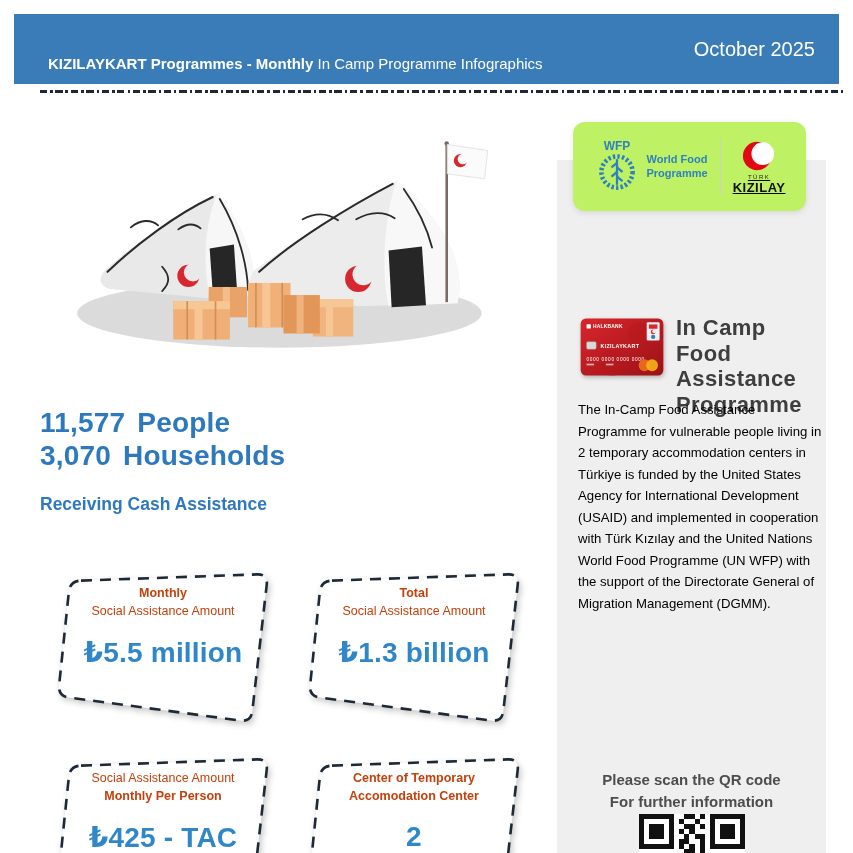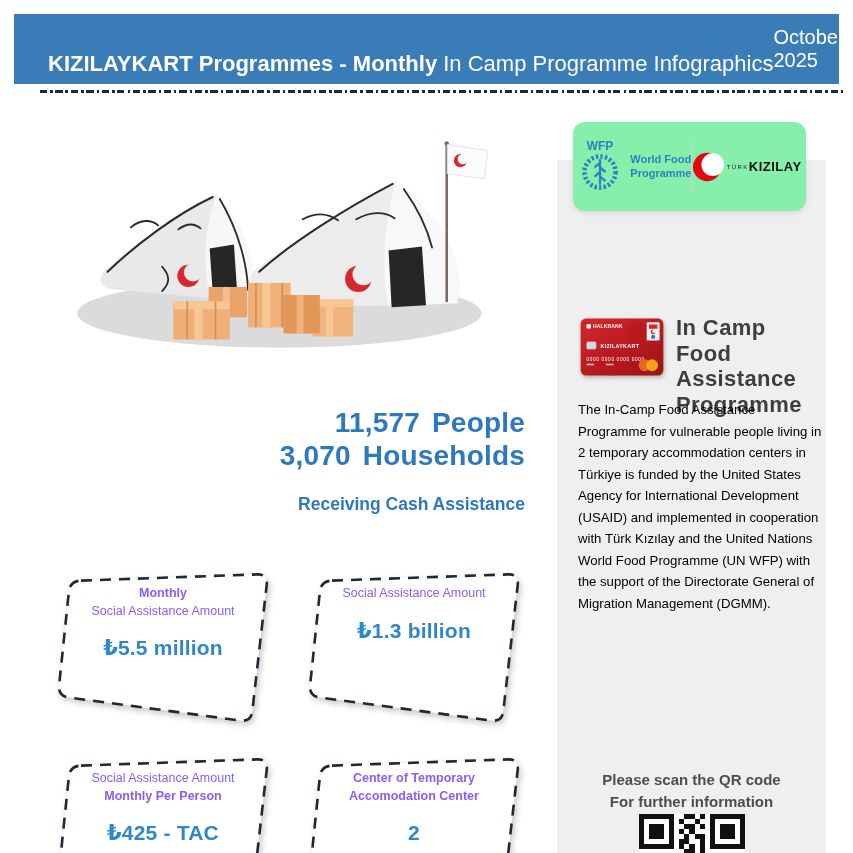--- a/index.html
+++ b/index.html
@@ -6,58 +6,58 @@
   .page{
     position:relative;width:853px;height:853px;overflow:hidden;background:#ffffff;
     font-family:"Liberation Sans","DejaVu Sans",sans-serif;
   }
   
   .header{
     position:absolute;left:14px;top:14px;width:825px;height:70px;
     background:#3A7CB8;color:#ffffff;display:flex;align-items:center;
     padding:0 24px 0 34px;box-sizing:border-box;
   }
-  .header .title{font-size:22px;flex:1;white-space:nowrap;margin-top:29px;}
+  .header .title{font-size:15px;flex:1;white-space:nowrap;margin-top:29px;}
   .header .title b{font-weight:bold;}
   .header .date{font-size:20px;}
   .divider{
     position:absolute;left:40px;top:90px;width:806px;height:3px;
     background:repeating-linear-gradient(90deg,#1D2936 0 7px,transparent 7px 10px,#1D2936 10px 12.5px,transparent 12.5px 15.5px);
   }
   
   .illo{position:absolute;left:55px;top:118px;width:465px;height:248px;}
   
-  .stats{position:absolute;left:40px;top:406px;width:485px;text-align:right;color:#2E78BE;}
+  .stats{position:absolute;left:40px;top:406px;width:485px;text-align:left;color:#2E78BE;}
   .stats .row{font-size:28px;font-weight:bold;line-height:33px;letter-spacing:0.2px;}
   .stats .row .val{margin-right:12px;}
   .stats .caption{margin-top:22px;font-size:17.5px;font-weight:bold;}
   
   .coupon{position:absolute;width:222px;height:160px;}
   .coupon svg.border{position:absolute;inset:0;width:100%;height:100%;filter:drop-shadow(2px 3px 3px rgba(0,0,0,0.22));}
   .coupon .content{position:absolute;inset:0;text-align:center;padding-top:17px;box-sizing:border-box;}
-  .coupon .l1,.coupon .l2{font-size:12.5px;line-height:1.4;color:#8b5cf6;}
+  .coupon .l1,.coupon .l2{font-size:12.5px;line-height:1.4;color:#c2410c;}
   .coupon.bold-1 .l1{font-weight:bold;}
   .coupon.bold-2 .l2{font-weight:bold;}
   .coupon.bold-12 .l1,.coupon.bold-12 .l2{font-weight:bold;}
-  .coupon .value{margin-top:16px;font-size:21px;font-weight:bold;color:#2F87C9;letter-spacing:0.2px;}
+  .coupon .value{margin-top:16px;font-size:28px;font-weight:bold;color:#2F87C9;letter-spacing:0.2px;}
   #coupon-1{left:52px;top:568px;}
   #coupon-2{left:303px;top:568px;}
   #coupon-3{left:52px;top:753px;}
   #coupon-4{left:303px;top:753px;}
   
   .panel{position:absolute;left:557px;top:160px;width:269px;height:693px;background:#EFEFEF;}
   .logo-box{
-    position:absolute;left:573px;top:122px;width:233px;height:89px;background:#86efac;
+    position:absolute;left:573px;top:122px;width:233px;height:89px;background:#bef264;
     border-radius:12px;box-shadow:0 2px 6px rgba(0,0,0,0.10);
-    display:flex;align-items:center;justify-content:center;gap:0;
+    display:flex;align-items:center;justify-content:center;gap:12px;
   }
   .wfp-group{display:flex;align-items:center;gap:7px;}
   .wfp-name{color:#2F80BF;font-weight:bold;font-size:11px;line-height:1.2;}
   .logo-divider{width:1px;height:56px;background:#CFCFCF;}
-  .kizilay-group{display:flex;flex-direction:row;align-items:center;}
+  .kizilay-group{display:flex;flex-direction:column;align-items:center;text-decoration:underline;}
   .kizilay-t1{font-size:6px;letter-spacing:1.5px;color:#1a1a1a;margin-top:1px;}
   .kizilay-t2{font-size:13px;font-weight:bold;color:#111111;letter-spacing:0.5px;}
   .prog-card{position:absolute;left:580px;top:318px;width:84px;height:58px;filter:drop-shadow(1px 2px 2px rgba(0,0,0,0.25));}
   .prog-heading{
     position:absolute;left:676px;top:315px;width:150px;
     font-size:22px;line-height:1.16;font-weight:bold;color:#3E3E3E;letter-spacing:0.4px;
   }
   .para{position:absolute;left:578px;width:244px;font-size:13.2px;line-height:1.63;color:#000000;}
   #para1{top:399px;}
   #para2{top:613px;color:#4B87C6;}
@@ -158,20 +158,21 @@
       <div class="l2">Social Assistance Amount</div>
       <div class="value">₺5.5 million</div>
     </div>
   </div>
 
   <div class="coupon bold-1" id="coupon-2">
     <svg class="border" viewBox="0 0 222 160">
       <path d="M29,12.6 L205,6.4 Q216,6 214.7,16.9 L200.3,143.1 Q199,154 188.1,152.5 L16.9,129.5 Q6,128 7.15,117.1 L16.85,23.9 Q18,13 29,12.6 Z" fill="#FFFFFF" stroke="#1D2936" stroke-width="2.6" stroke-dasharray="11 8"></path>
     </svg>
     <div class="content">
+      <div class="l1">Total</div>
       <div class="l2">Social Assistance Amount</div>
       <div class="value">₺1.3 billion</div>
     </div>
   </div>
 
   <div class="coupon bold-2" id="coupon-3">
     <svg class="border" viewBox="0 0 222 160">
       <path d="M29,12.6 L205,6.4 Q216,6 214.7,16.9 L200.3,143.1 Q199,154 188.1,152.5 L16.9,129.5 Q6,128 7.15,117.1 L16.85,23.9 Q18,13 29,12.6 Z" fill="#FFFFFF" stroke="#1D2936" stroke-width="2.6" stroke-dasharray="11 8"></path>
     </svg>
     <div class="content">

